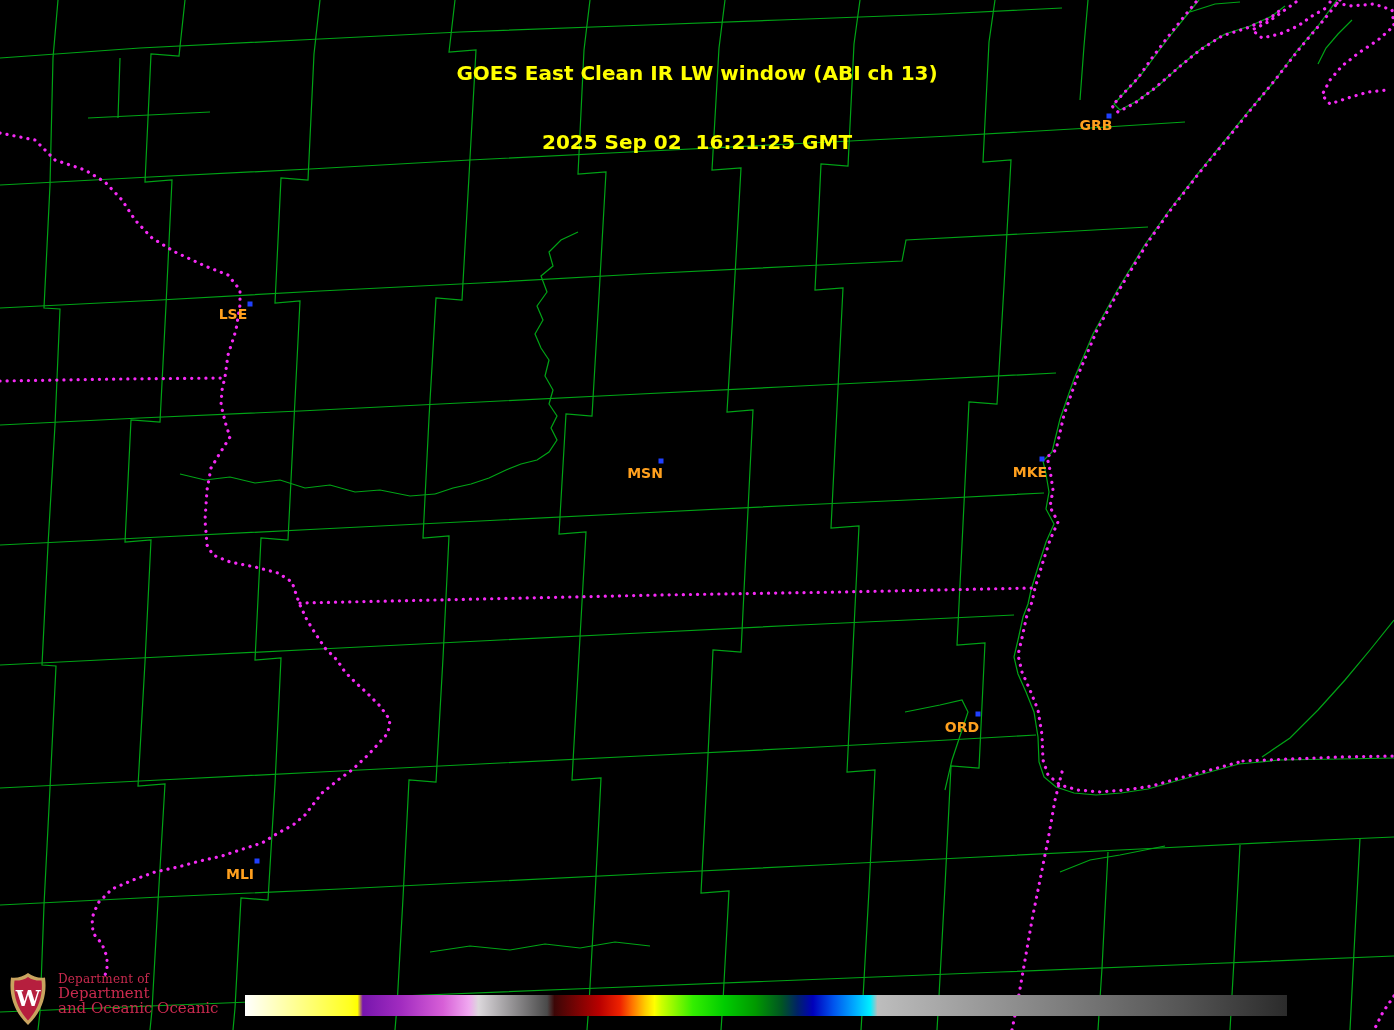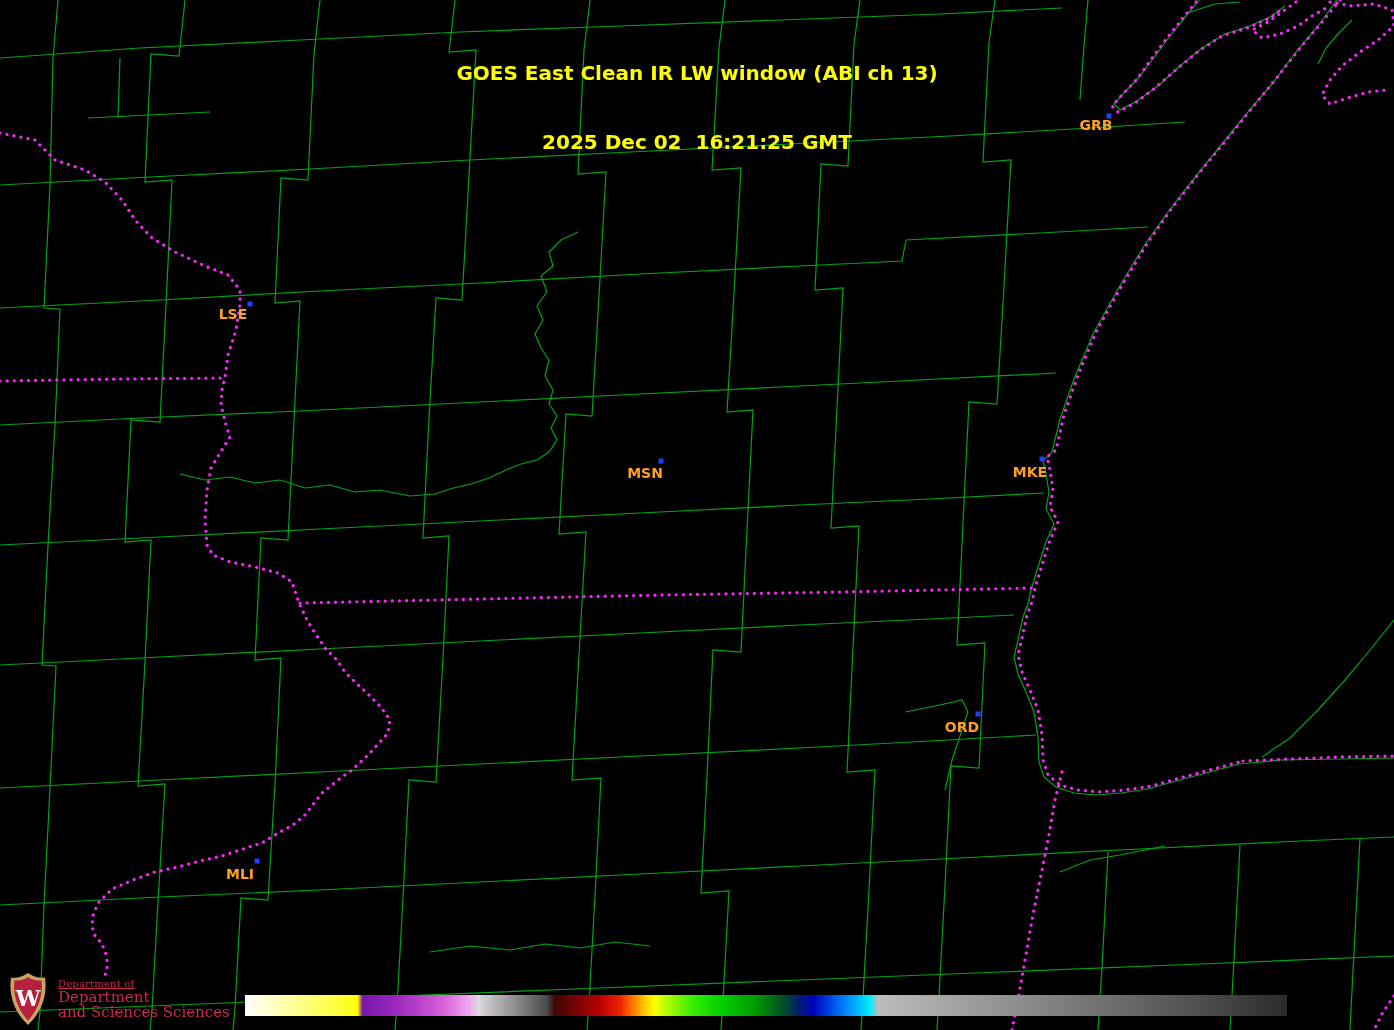--- a/index.html
+++ b/index.html
@@ -4,21 +4,21 @@
 <style>
   html,body{margin:0;padding:0;background:#000;}
   #stage{position:relative;width:1394px;height:1030px;background:#000;overflow:hidden;
          font-family:"DejaVu Sans", sans-serif;}
   #map-svg{position:absolute;left:0;top:0;}
   .title-block{position:absolute;left:0;top:16px;width:100%;text-align:center;
                font-weight:bold;font-size:20px;line-height:23px;white-space:pre;}
   .colorbar{position:absolute;border:0;}
   .logo{position:absolute;left:8px;top:972px;display:flex;align-items:flex-start;}
   .logo-text{margin-left:10px;font-family:"DejaVu Serif", serif;line-height:1.05;}
-  .logo-dept{font-size:10px;letter-spacing:.2px;margin-top:7px;text-decoration:underline;}
+  .logo-dept{font-size:12px;letter-spacing:.2px;margin-top:1px;}
   .logo-line{font-size:15px;}
   .city-label{font-size:14px;font-weight:bold;}
 </style>
 </head>
 <body>
 
 <div id="stage">
 
   <svg id="map-svg" width="1394" height="1030" viewBox="0 0 1394 1030">
       <path d="M 0,58 L 140,48 L 300,40 L 460,32 L 620,26 L 780,20 L 940,14 L 1062,8" fill="none" stroke="#00a416" stroke-width="1.2"></path>
@@ -71,31 +71,31 @@
       <rect x="1039.5" y="456.5" width="5" height="5" fill="#2040ff"></rect>
       <text x="1030" y="477" text-anchor="middle" class="city-label" fill="#ffa01e">MKE</text>
       <rect x="975.5" y="711.5" width="5" height="5" fill="#2040ff"></rect>
       <text x="962" y="732" text-anchor="middle" class="city-label" fill="#ffa01e">ORD</text>
       <rect x="254.5" y="858.5" width="5" height="5" fill="#2040ff"></rect>
       <text x="240" y="879" text-anchor="middle" class="city-label" fill="#ffa01e">MLI</text>
     </svg>
 
   <div class="title-block" style="color: rgb(255, 255, 0);">
     <div>GOES East Clean IR LW window (ABI ch 13)</div>
-    <div>2025 Dec 02  16:21:25 GMT</div>
+    <div>2025 Sep 02  16:21:25 GMT</div>
   </div>
 
   <div class="colorbar" id="colorbar" style="left: 245px; top: 995px; width: 1042px; height: 21px; background: linear-gradient(to right, rgb(255, 255, 255) 0%, rgb(255, 255, 32) 10%, rgb(255, 255, 0) 10.8%, rgb(119, 22, 173) 11.3%, rgb(162, 44, 192) 15%, rgb(215, 95, 215) 19%, rgb(240, 168, 240) 21.5%, rgb(220, 216, 220) 22.4%, rgb(74, 74, 74) 29%, rgb(60, 6, 6) 29.7%, rgb(184, 0, 0) 34%, rgb(238, 34, 0) 36%, rgb(255, 119, 0) 37.2%, rgb(255, 204, 0) 38.4%, rgb(255, 255, 0) 39.3%, rgb(204, 255, 0) 40%, rgb(51, 238, 0) 43%, rgb(0, 204, 0) 46%, rgb(0, 153, 0) 49%, rgb(0, 85, 34) 51.5%, rgb(0, 34, 102) 53%, rgb(0, 0, 187) 54.5%, rgb(0, 85, 238) 56.5%, rgb(0, 170, 255) 58.5%, rgb(0, 238, 255) 60%, rgb(189, 189, 189) 60.7%, rgb(138, 138, 138) 75%, rgb(85, 85, 85) 90%, rgb(43, 43, 43) 100%);"></div>
 
   <div class="logo">
     <svg width="40" height="54" viewBox="0 0 40 54">
       <path id="crest-outer" d="M20,1 C15,5 8,6.5 3,5.5 C1,20 4,38 20,53 C36,38 39,20 37,5.5 C32,6.5 25,5 20,1 Z" fill="#c9a45f"></path>
       <path id="crest-inner" d="M20,5 C16,8 10,9 6.5,8.5 C5,20 7.5,35 20,48.5 C32.5,35 35,20 33.5,8.5 C30,9 24,8 20,5 Z" fill="#b61f3e"></path>
       <text id="crest-w" x="20" y="34" text-anchor="middle" font-family="DejaVu Serif, serif" font-size="22" font-weight="bold" fill="#ffffff">W</text>
     </svg>
     <div class="logo-text" style="color: rgb(201, 42, 78);">
       <div class="logo-dept">Department of</div>
       <div class="logo-line">Department</div>
-      <div class="logo-line">and Sciences Sciences</div>
+      <div class="logo-line">and Oceanic Oceanic</div>
     </div>
   </div>
 
 </div>
 
 </body></html>

